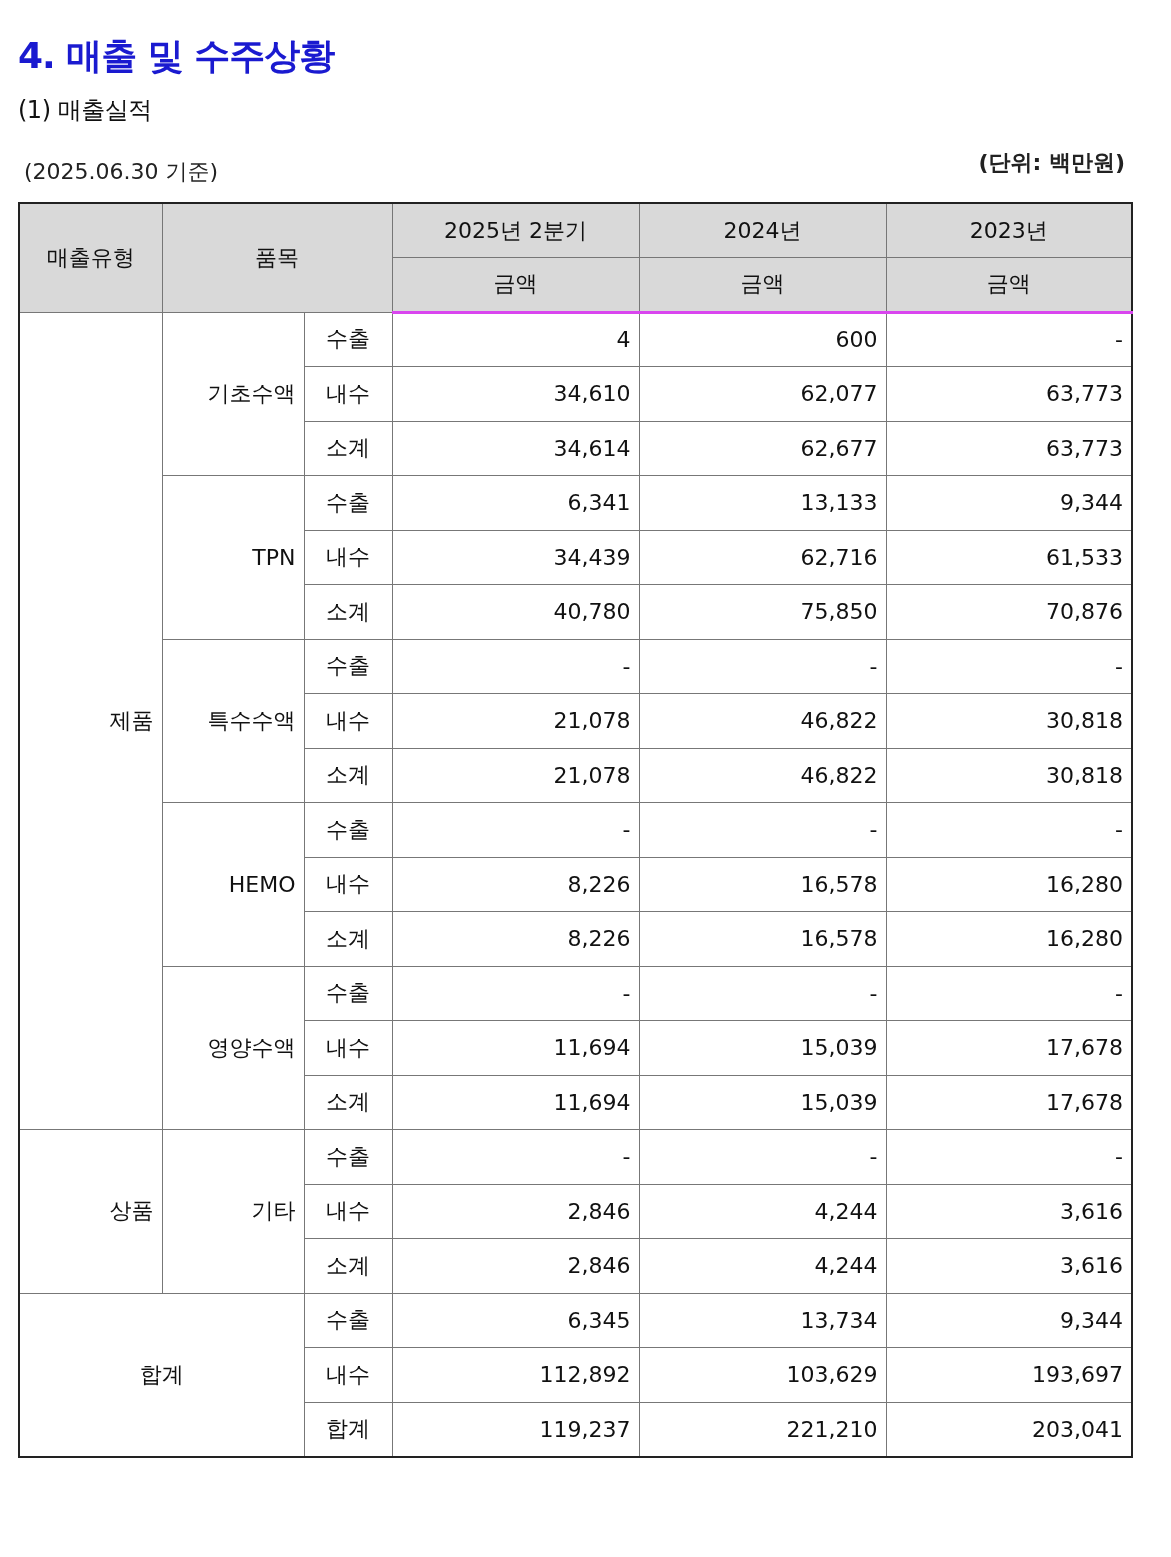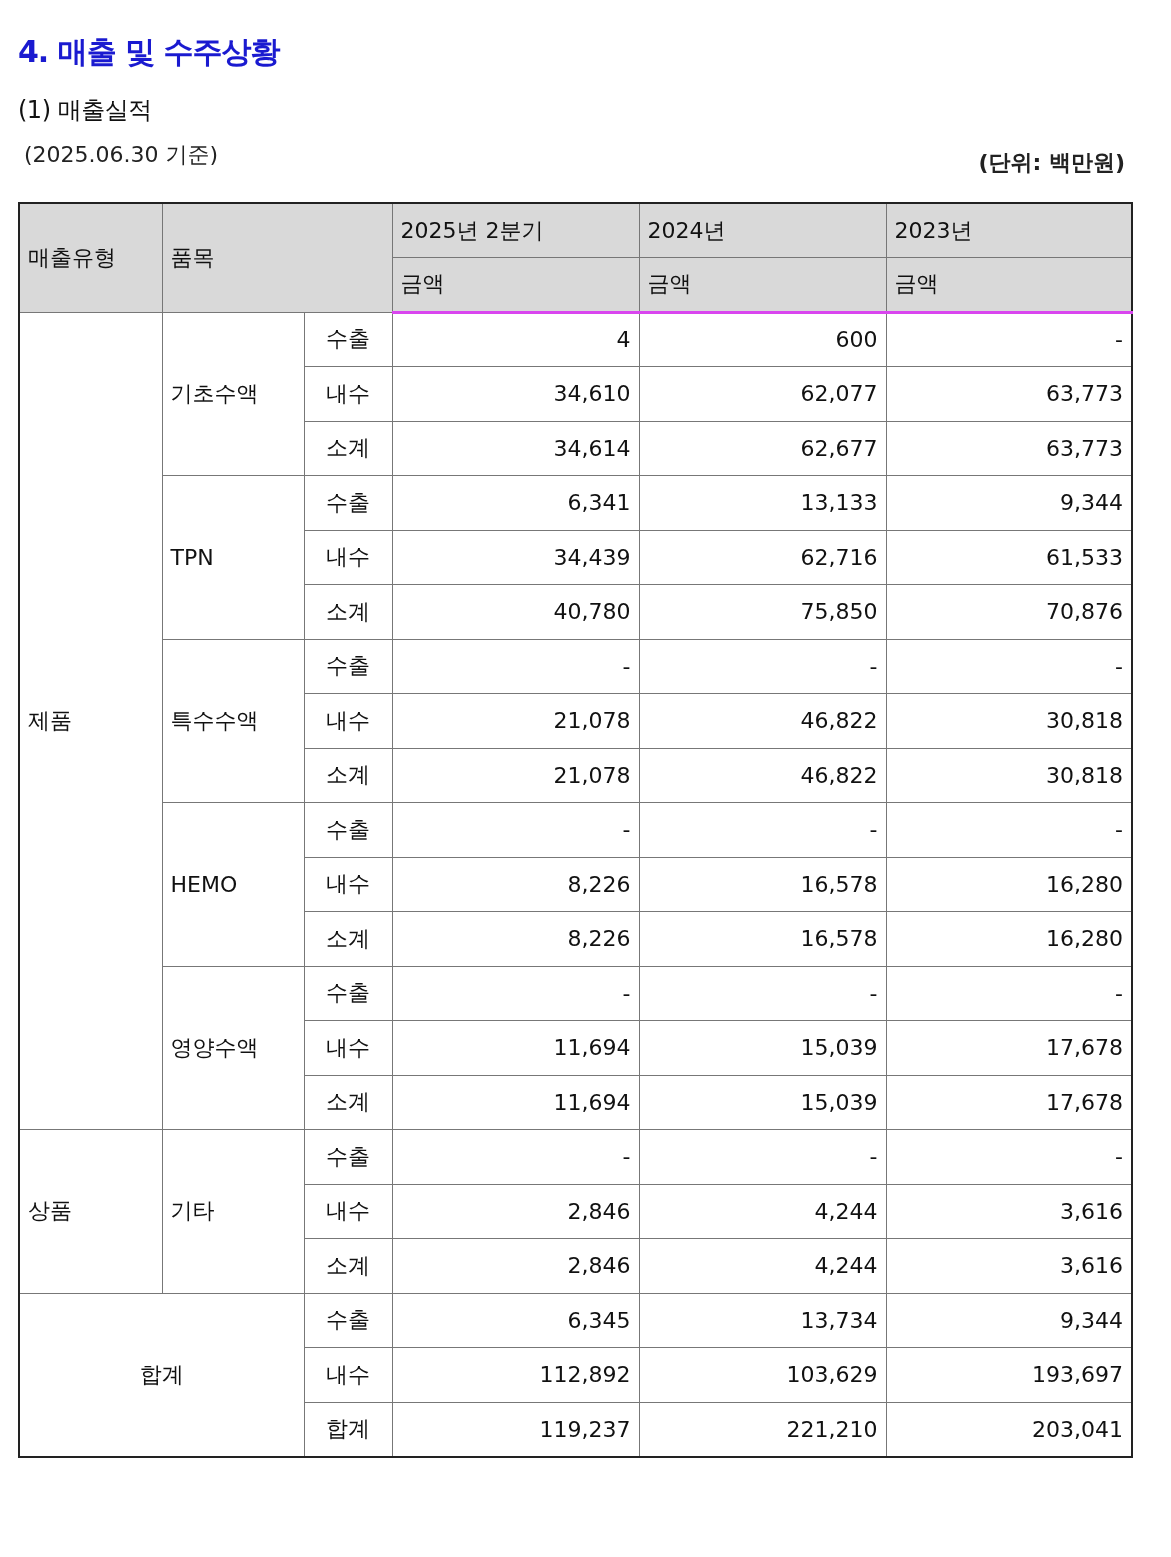--- a/index.html
+++ b/index.html
@@ -2,46 +2,46 @@
 <html><head>
   <meta charset="utf-8">
   <style>
     html, body { margin: 0; padding: 0; background: #ffffff; }
     body {
       width: 1171px; height: 1557px; position: relative; overflow: hidden;
       font-family: "DejaVu Sans", "Liberation Sans", sans-serif; color: #111111;
     }
     .section-title {
       position: absolute; left: 18px; top: 32px; margin: 0;
-      font-size: 30px; font-weight: bold; color: #1a1ad0; letter-spacing: -1px;
+      font-size: 36px; font-weight: bold; color: #1a1ad0; letter-spacing: -1px;
     }
     .subsection-title {
       position: absolute; left: 18px; top: 94px; margin: 0;
       font-size: 24px; font-weight: normal; color: #111111; letter-spacing: -0.5px;
     }
     .basis-date {
-      position: absolute; left: 24px; top: 140px; font-size: 22px; color: #222222;
+      position: absolute; left: 24px; top: 157px; font-size: 22px; color: #222222;
     }
     .unit-note {
       position: absolute; right: 46px; top: 148px; font-size: 22px; color: #222222; font-weight: bold;
     }
     table.sales {
       position: absolute; left: 18px; top: 202px; width: 1113px;
       border-collapse: collapse; table-layout: fixed;
       border: 2px solid #222222; font-size: 22px;
     }
     table.sales th, table.sales td {
       border: 1.5px solid #777777; padding: 0 8px; height: 54.5px;
       font-weight: normal; box-sizing: border-box;
     }
-    table.sales thead th { background: #d9d9d9; text-align: left; }
+    table.sales thead th { background: #d9d9d9; text-align: center; }
     table.sales thead tr:last-child th { border-bottom: 3px solid #d946ef; }
     td.center { text-align: center; }
     td.num { text-align: right; padding-right: 8px; }
-    td.type-cell, td.product-cell { text-align: left; }
+    td.type-cell, td.product-cell { text-align: right; }
   </style>
 </head>
 <body>
 
 <h1 class="section-title">4. 매출 및 수주상황</h1>
 <h2 class="subsection-title">(1) 매출실적</h2>
 <div class="basis-date">(2025.06.30 기준)</div>
 <div class="unit-note">(단위: 백만원)</div>
 
 <table class="sales">

